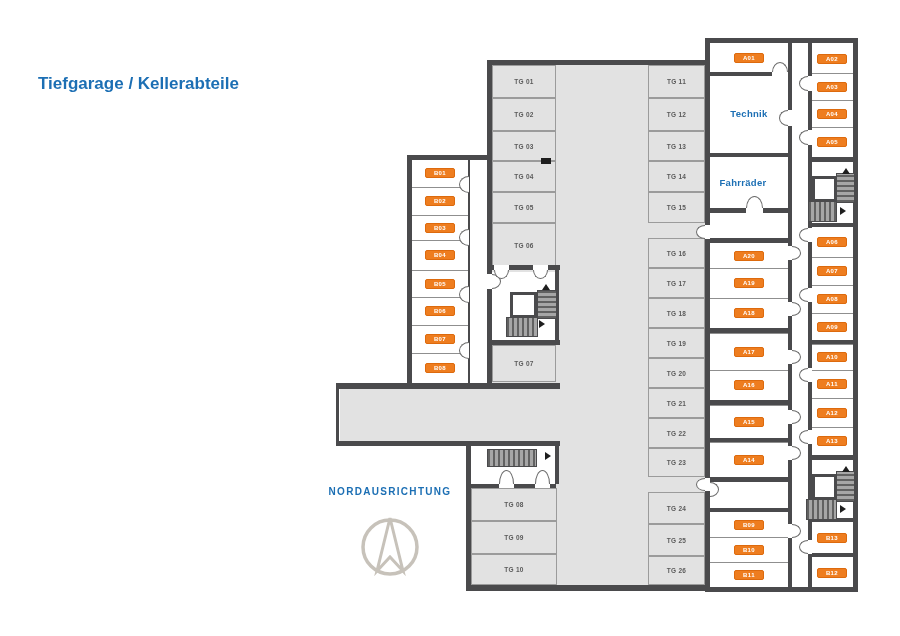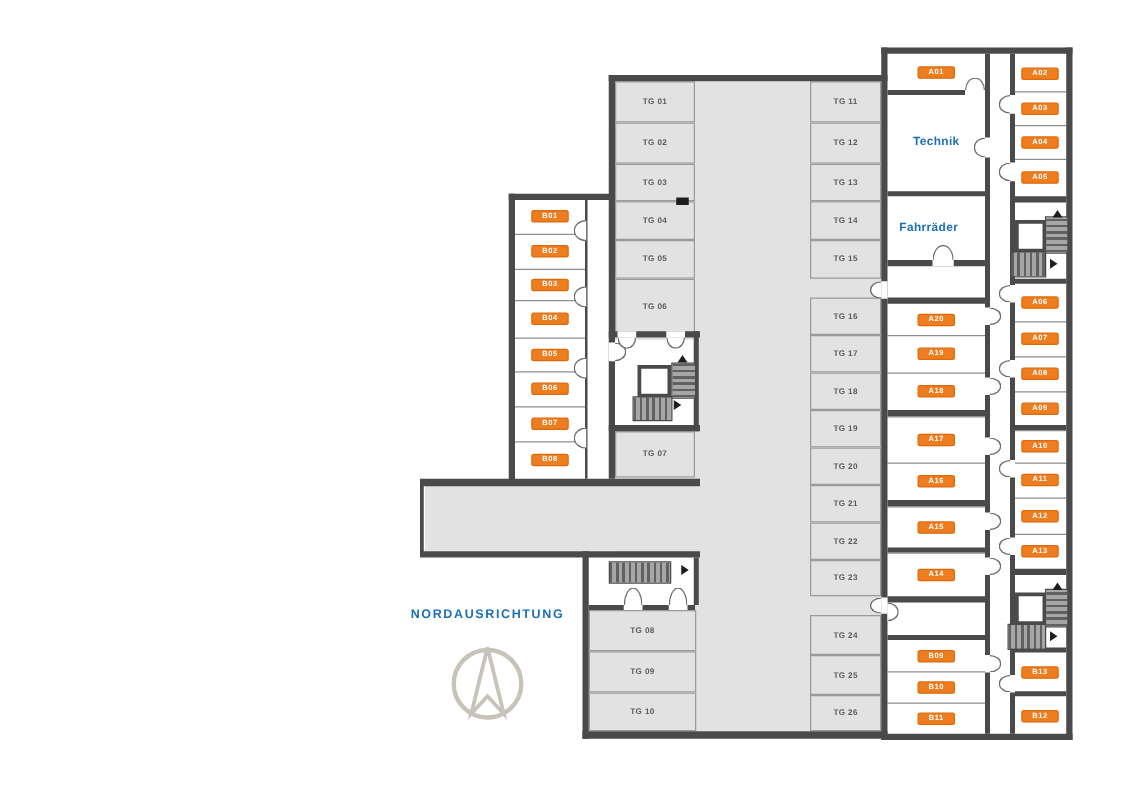--- a/index.html
+++ b/index.html
@@ -27,20 +27,21 @@
   .page-title{left:38px;top:42px;font-size:27px;font-weight:800;letter-spacing:1px;color:#ED7333;}
   .page-subtitle{left:38px;top:74px;font-size:17px;font-weight:700;color:#1C6FB4;}
   .room-label{color:#1C6FB4;font-weight:700;font-size:9.5px;text-align:center;letter-spacing:.3px;}
   .north-label{left:310px;top:486px;width:160px;text-align:center;color:#1C6FB4;
                font-weight:700;font-size:10px;letter-spacing:1.3px;}
 </style>
 </head>
 <body>
 
 <div id="plan">
+  <div class="abs page-subtitle">Tiefgarage / Kellerabteile</div>
 
   <div class="abs room-label" style="left:710px;top:108px;width:78px;">Technik</div>
   <div class="abs room-label" style="left:710px;top:177px;width:66px;">Fahrräder</div>
 
   <div class="abs north-label">NORDAUSRICHTUNG</div>
   <svg class="abs" style="left:359px;top:513px;" width="62" height="64" viewBox="0 0 62 64">
     <circle cx="31" cy="34" r="27" fill="none" stroke="#C7C2BA" stroke-width="3.5"></circle>
     <path d="M31 5 L18 58 L31 44 L44 58 Z" fill="none" stroke="#C7C2BA" stroke-width="3"></path>
   </svg>
 <div class="abs floor" style="left: 492px; top: 65px; width: 213px; height: 520px;"></div>

